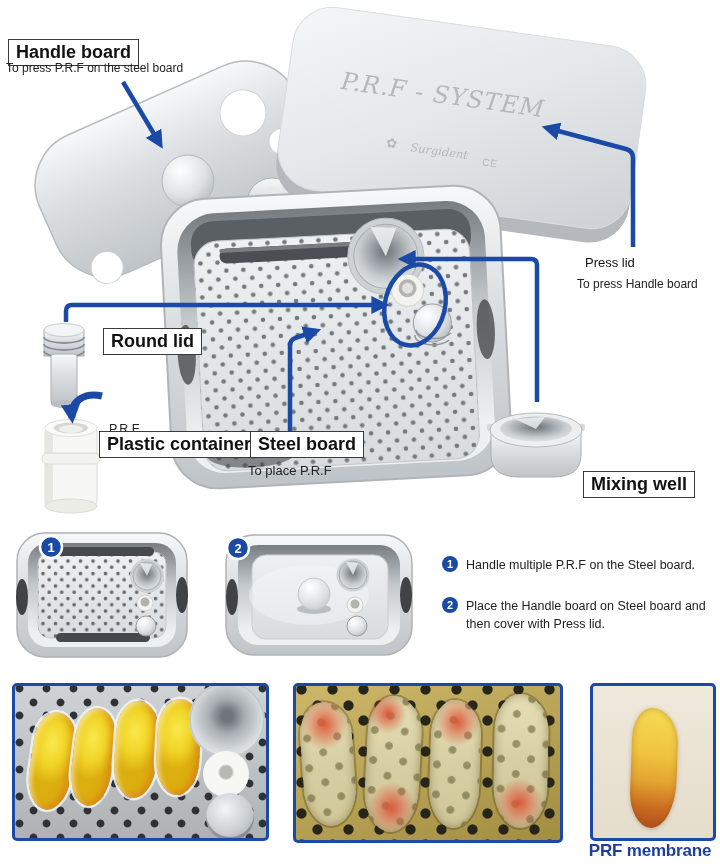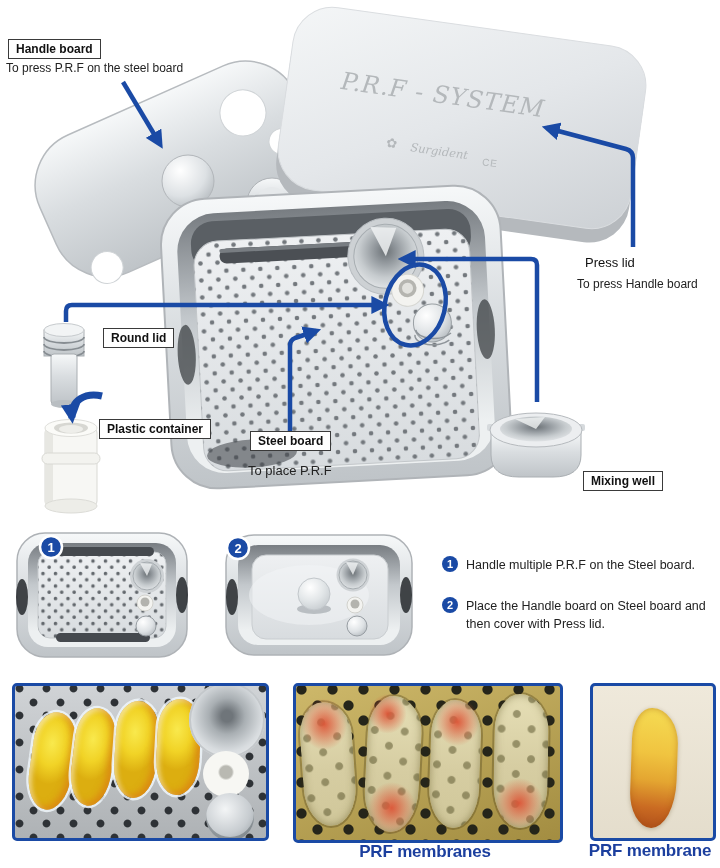--- a/index.html
+++ b/index.html
@@ -6,21 +6,21 @@
     --accent-blue:#1a4aa5;
     --caption-blue:#1c3f9e;
     --engrave-gray:#b4b8bb;
   }
   html,body{margin:0;padding:0;background:#fff;}
   .canvas{position:relative;width:720px;height:868px;background:#fff;overflow:hidden;
           font-family:"Liberation Sans",sans-serif;}
   .art{position:absolute;left:0;top:0;z-index:1;}
   
   .label-box{position:absolute;border:1.5px solid #3a3a3a;background:#fff;color:#111;
-             font-weight:bold;font-size:12px;padding:2px 7px;white-space:nowrap;z-index:3;}
+             font-weight:bold;font-size:18px;padding:2px 7px;white-space:nowrap;z-index:3;}
   .plain-label{position:absolute;color:#222;font-size:12px;white-space:nowrap;z-index:3;}
   .bold-plain{position:absolute;color:#111;font-weight:normal;font-size:13px;white-space:nowrap;z-index:3;}
   
   .step-row{position:absolute;display:flex;gap:8px;z-index:3;align-items:flex-start;}
   .step-badge{width:16px;height:16px;border-radius:50%;background:var(--accent-blue);color:#fff;
               font-size:11px;font-weight:bold;text-align:center;line-height:16px;flex:0 0 16px;}
   .step-text{font-size:12.5px;color:#222;line-height:1.45;width:244px;}
   
   .photo{position:absolute;border:3px solid var(--accent-blue);border-radius:5px;overflow:hidden;z-index:2;}
   .caption{position:absolute;font-weight:bold;font-size:17px;color:var(--caption-blue);
@@ -274,21 +274,21 @@
   </svg>
 
   <div class="label-box" style="left:8px;top:39px;">Handle board</div>
   <div class="plain-label" style="left:6px;top:61px;">To press P.R.F on the steel board</div>
 
   <div class="bold-plain" style="left:585px;top:255px;">Press lid</div>
   <div class="plain-label" style="left:577px;top:277px;">To press Handle board</div>
 
   <div class="label-box" style="left:103px;top:328px;">Round lid</div>
   <div class="plain-label" style="left:109px;top:390px;font-size:12.5px;margin-top:32px;">P.R.F</div>
-  <div class="label-box" style="left:99px;top:419px;">Plastic container</div>
+  <div class="label-box" style="left:99px;top:431px;">Plastic container</div>
 
   <div class="label-box" style="left:250px;top:431px;">Steel board</div>
   <div class="plain-label" style="left:248px;top:463px;font-size:13px;">To place P.R.F</div>
 
   <div class="label-box" style="left:583px;top:447px;margin-top:24px;">Mixing well</div>
 
   <div class="step-row" style="left:442px;top:556px;">
     <div class="step-badge">1</div>
     <div class="step-text">Handle multiple P.R.F on the Steel board.</div>
   </div>
@@ -315,20 +315,19 @@
       <span class="blotch" style="left:0px;top:-2px;width:38px;height:40px;"></span>
       <span class="blotch" style="left:4px;top:86px;width:48px;height:52px;"></span>
     </div>
     <div class="mem" style="left:134px;top:14px;width:50px;height:128px;transform:rotate(2deg);">
       <span class="blotch" style="left:4px;top:-2px;width:44px;height:48px;"></span>
     </div>
     <div class="mem" style="left:198px;top:8px;width:54px;height:134px;transform:rotate(1deg);">
       <span class="blotch" style="left:2px;top:84px;width:48px;height:50px;"></span>
     </div>
   </div>
-  <div class="caption" style="left:293px;top:842px;width:264px;">PRF membranes</div>
 
   <div class="photo photo-plain" style="left:590px;top:683px;">
     <div class="mem3" style="left:38px;top:22px;width:46px;height:120px;transform:rotate(2deg);"></div>
   </div>
   <div class="caption" style="left:578px;top:841px;width:144px;">PRF membrane</div>
 
 </div>
 
 </body></html>

